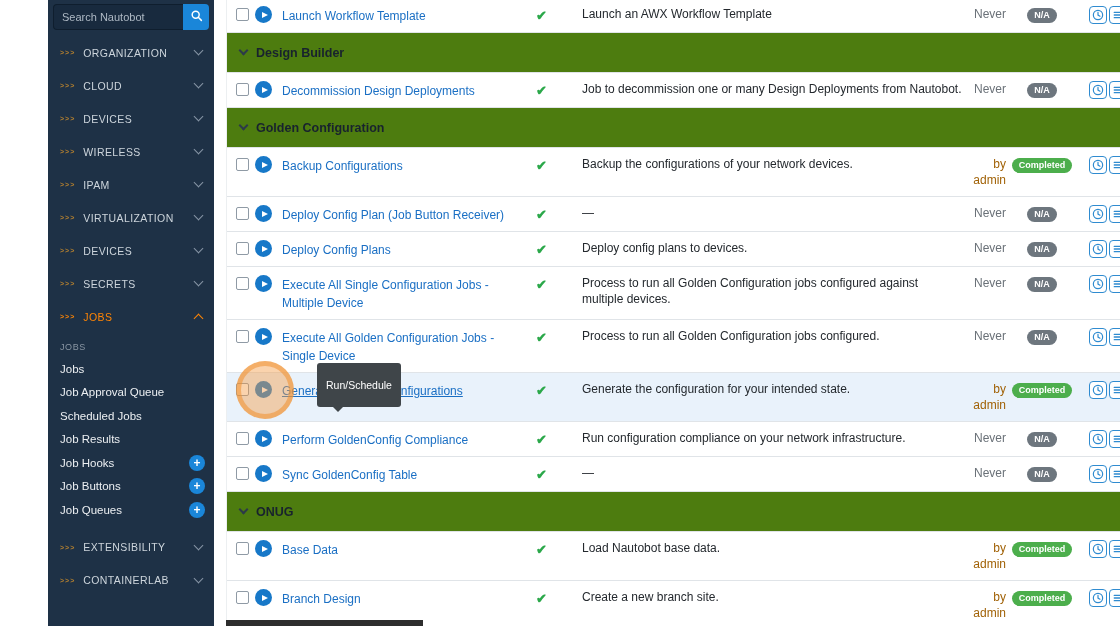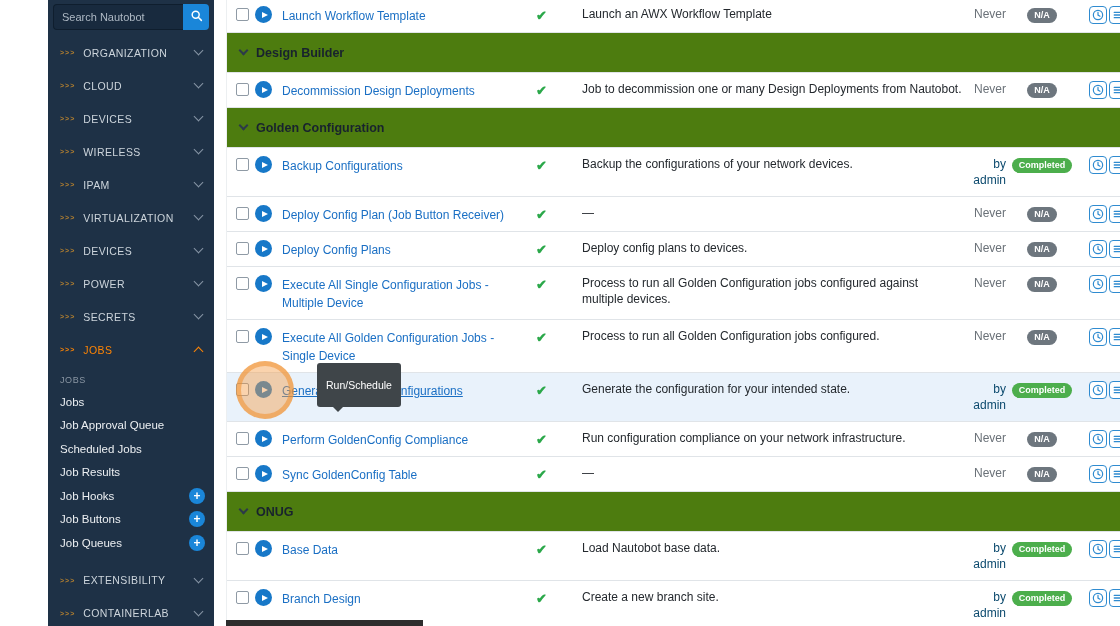--- a/index.html
+++ b/index.html
@@ -68,21 +68,21 @@
   .c-name { width:246px; padding-right:14px; }
   a.name { color:#1a6fc4; font-size:12px; line-height:16px; text-decoration:none;
            cursor:pointer; }
   .row.hl a.name { text-decoration:underline; }
   .c-enabled { width:54px; padding-left:8px; }
   .check { color:#2ba84a; font-size:13px; font-weight:bold; line-height:15px; }
   .c-desc { width:390px; font-size:12px; color:#24292e; line-height:16px;
             padding-right:10px; }
   .c-last { width:34px; text-align:right; font-size:12px; line-height:16px; }
   .last-never { color:#6a7178; }
-  a.last-user { color:#0c4a6e; text-decoration:none; cursor:pointer; }
+  a.last-user { color:#a16207; text-decoration:none; cursor:pointer; }
   .c-badge { width:72px; display:flex; justify-content:center; padding-top:2px; }
   .badge { font-size:9px; font-weight:bold; color:#fff; border-radius:8px;
            padding:3px 7px; line-height:1; white-space:nowrap; }
   .badge.na { background:#6d767e; }
   .badge.ok { background:#4cae4c; cursor:pointer; }
   .c-actions { flex:1; display:flex; justify-content:flex-end; align-items:flex-start; }
   .abtn { width:18px; height:18px; border:1px solid #2f8bd0; background:#fff;
           color:#2f8bd0; border-radius:4px; display:flex; align-items:center;
           justify-content:center; margin-left:2px; cursor:pointer; padding:0; }
   .abtn .ico { display:flex; }
@@ -150,25 +150,20 @@
           <span class="nav-label">VIRTUALIZATION</span>
           <span class="chev"></span>
         </div>
         <div class="nav-item">
           <span class="nav-icon">&gt;&gt;&gt;</span>
           <span class="nav-label">DEVICES</span>
           <span class="chev"></span>
         </div>
         <div class="nav-item">
           <span class="nav-icon">&gt;&gt;&gt;</span>
-          <span class="nav-label">POWER</span>
-          <span class="chev"></span>
-        </div>
-        <div class="nav-item">
-          <span class="nav-icon">&gt;&gt;&gt;</span>
           <span class="nav-label">SECRETS</span>
           <span class="chev"></span>
         </div>
       </nav>
 
     <div class="nav-item active">
       <span class="nav-icon">&gt;&gt;&gt;</span>
       <span class="nav-label">JOBS</span>
       <span class="chev up"></span>
     </div>

